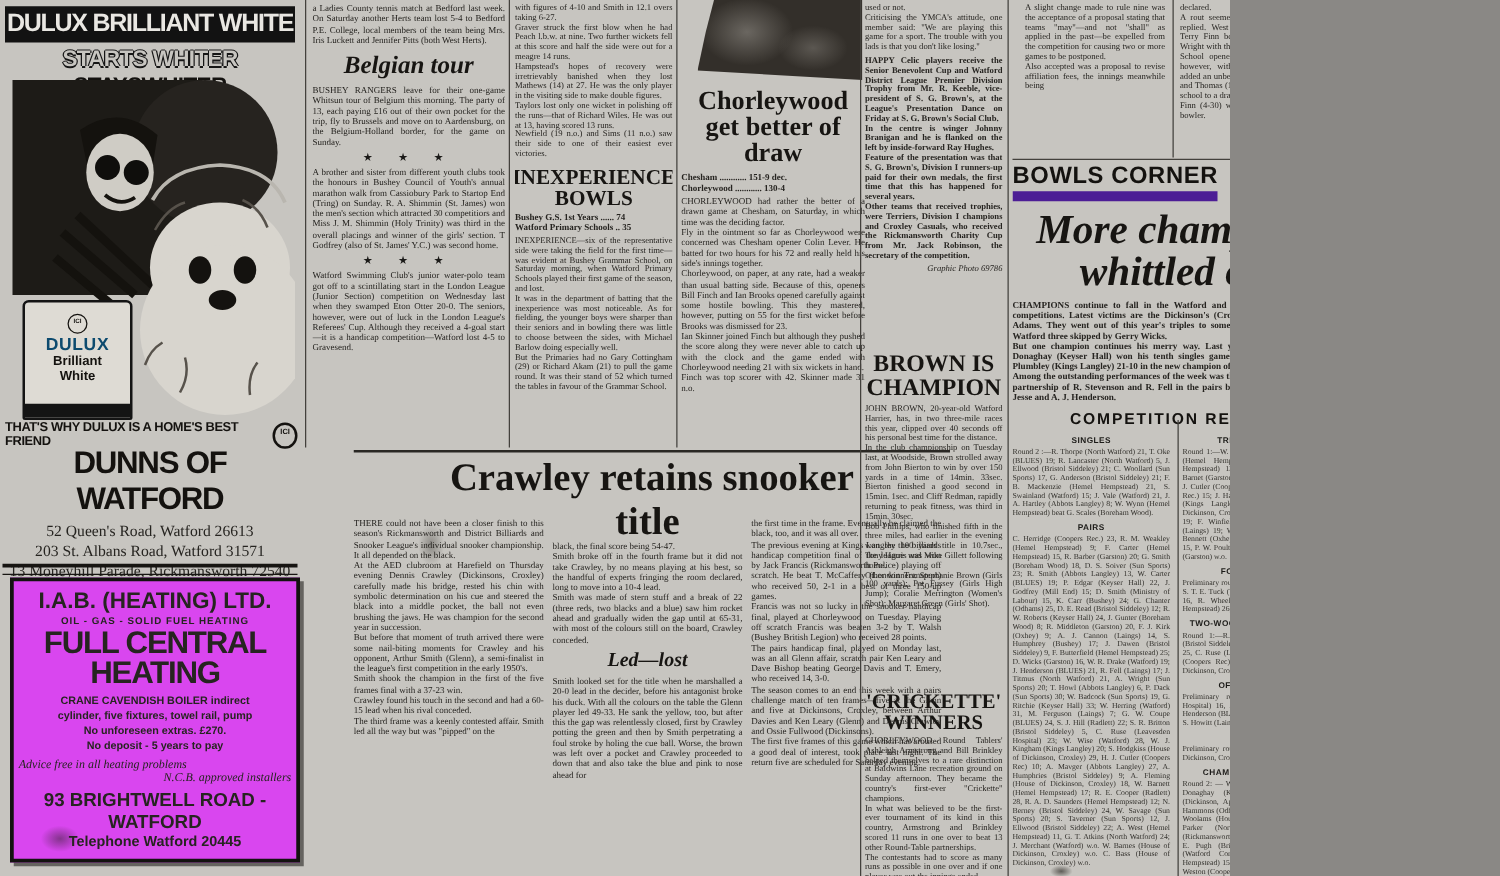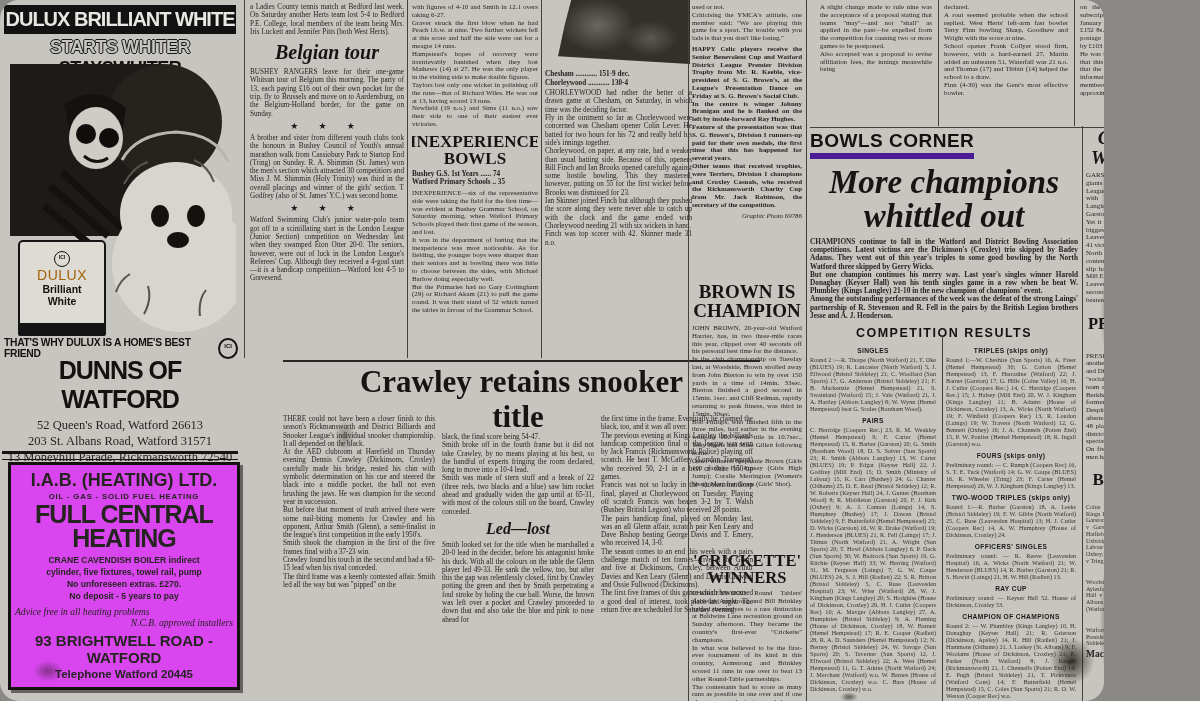--- a/index.html
+++ b/index.html
@@ -1,17 +1,17 @@
 <!DOCTYPE html>
 <html><head>
 <meta charset="utf-8">
 <style>
   html,body{margin:0;padding:0;background:#8a8885;}
-  .page{position:relative;width:1104px;height:701px;background:#c7c5c0;overflow:hidden;
-        font-family:"Liberation Serif",serif;color:#262420;border-radius:19px;}
+  .page{position:relative;width:984px;height:701px;background:#c7c5c0;overflow:hidden;
+        font-family:"Liberation Serif",serif;color:#262420;}
   .abs{position:absolute;}
   .paras{white-space:pre-line;text-align:justify;}
   .t7{font-size:7.2px;line-height:8.3px;}
   .t68{font-size:6.9px;line-height:7.8px;}
   .t62{font-size:6.2px;line-height:7px;color:#33312c;}
   .t60{font-size:6px;line-height:6.8px;color:#33312c;}
   .stars{text-align:center;font-size:9px;letter-spacing:9px;margin:3px 0;color:#1b1a18;}
   .score{font-weight:700;font-size:7.2px;line-height:8.6px;}
   .hserif{font-family:"Liberation Serif",serif;font-weight:700;color:#171512;text-align:center;}
   .hsans{font-family:"Liberation Sans",sans-serif;font-weight:800;color:#14120f;}
@@ -61,21 +61,21 @@
     <ellipse cx="192" cy="152" rx="9" ry="11" fill="#14120f"></ellipse>
     <ellipse cx="174" cy="176" rx="11" ry="8" fill="#14120f"></ellipse>
     <path d="M120 120 q10 -18 24 -22 M210 118 q-6 -16 -20 -22 M140 250 q8 -14 4 -28 M196 252 q-2 -16 6 -26 M126 210 q-10 6 -14 18" stroke="#57524b" stroke-width="2" fill="none"></path>
     <path d="M118 96 q14 -26 54 -28 q40 2 52 30" stroke="#b9b6af" stroke-width="3" fill="none"></path>
   </svg>
 
   <div class="abs" style="left:18px;top:240px;width:84px;height:92px;background:#dedbd4;border:2px solid #141414;border-radius:5px 5px 2px 2px;text-align:center;font-family:'Liberation Sans',sans-serif;">
     <div style="margin-top:3px;">
       <span class="ici" style="width:14px;height:14px;font-size:5px;line-height:11px;border-width:1px;">ICI</span>
     </div>
-    <div style="font-weight:400;font-size:14px;letter-spacing:.5px;color:#a16207;">DULUX</div>
+    <div style="font-weight:700;font-size:14px;letter-spacing:.5px;color:#0c4a6e;">DULUX</div>
     <div style="font-weight:700;font-size:10.5px;color:#14120f;">Brilliant</div>
     <div style="font-weight:700;font-size:10.5px;color:#14120f;">White</div>
     <div class="abs" style="left:0;bottom:0;width:100%;height:11px;background:#141414;"></div>
   </div>
 
   <div class="abs" style="left:4px;top:337px;width:234px;display:flex;align-items:center;gap:4px;">
     <span class="hsans" style="font-size:10.3px;letter-spacing:-0.3px;">THAT'S WHY DULUX IS A HOME'S BEST FRIEND</span>
     <span class="ici">ICI</span>
   </div>
 
@@ -125,20 +125,21 @@
     <div class="score">Watford Primary Schools .. 35</div>
     <div class="t68 paras" style="margin-top:2px;">INEXPERIENCE—six of the representative side were taking the field for the first time—was evident at Bushey Grammar School, on Saturday morning, when Watford Primary Schools played their first game of the season, and lost.
 It was in the department of batting that the inexperience was most noticeable. As for fielding, the younger boys were sharper than their seniors and in bowling there was little to choose between the sides, with Michael Barlow doing especially well.
 But the Primaries had no Gary Cottingham (29) or Richard Akam (21) to pull the game round. It was their stand of 52 which turned the tables in favour of the Grammar School.</div>
   </div>
 
   <div class="abs" style="left:558px;top:0;width:132px;height:64px;background:#332f2a;clip-path:polygon(10% 0,100% 0,100% 100%,0 88%,5% 40%);">
     <div style="width:100%;height:100%;background:radial-gradient(40% 60% at 30% 40%,rgba(210,206,198,.35),transparent 70%),radial-gradient(30% 40% at 70% 60%,rgba(210,206,198,.25),transparent 70%);"></div>
   </div>
   <div class="abs" style="left:545px;top:70px;width:147px;height:290px;overflow:hidden;">
+    <div class="hserif" style="font-size:21px;line-height:21px;margin-bottom:5px;">Chorleywood get better of draw</div>
     <div class="score">Chesham ............ 151-9 dec.</div>
     <div class="score">Chorleywood ............ 130-4</div>
     <div class="t7 paras" style="margin-top:2px;">CHORLEYWOOD had rather the better of a drawn game at Chesham, on Saturday, in which time was the deciding factor.
 Fly in the ointment so far as Chorleywood were concerned was Chesham opener Colin Lever. He batted for two hours for his 72 and really held his side's innings together.
 Chorleywood, on paper, at any rate, had a weaker than usual batting side. Because of this, openers Bill Finch and Ian Brooks opened carefully against some hostile bowling. This they mastered, however, putting on 55 for the first wicket before Brooks was dismissed for 23.
 Ian Skinner joined Finch but although they pushed the score along they were never able to catch up with the clock and the game ended with Chorleywood needing 21 with six wickets in hand.
 Finch was top scorer with 42. Skinner made 31 n.o.</div>
   </div>
 
   <div class="abs" style="left:692px;top:3px;width:110px;height:276px;overflow:hidden;">
@@ -205,21 +206,21 @@
   <div class="abs t68 paras" style="left:820px;top:3px;width:112px;height:122px;overflow:hidden;">A slight change made to rule nine was the acceptance of a proposal stating that teams "may"—and not "shall" as applied in the past—be expelled from the competition for causing two or more games to be postponed.
 Also accepted was a proposal to revise affiliation fees, the innings meanwhile being</div>
   <div class="abs t68 paras" style="left:944px;top:3px;width:124px;height:122px;overflow:hidden;">declared.
 A rout seemed probable when the school replied. West Herts' left-arm fast bowler Terry Finn bowling Sharp, Goodhew and Wright with the score at nine.
 School opener Frank Collyer stood firm, however, with a hard-earned 27, Martin added an unbeaten 51, Waterfall was 21 n.o. and Thomas (17) and Tibbitt (14) helped the school to a draw.
 Finn (4-30) was the Gent's most effective bowler.</div>
   <div class="abs t68 paras" style="left:1080px;top:3px;width:116px;height:122px;overflow:hidden;">on the grounds that while the total subscriptions for the financial year ended January 31, 1965, had risen by £21 to £152 8s., the cost of printing, stationery, postage and sundry expenses had fallen by £103 to £108.
 He was told by Mr. McDonald, however, that this was subject to an increase and that the cost of supplying members with information regarding the club, and also membership cards, was already approximately a shilling per person.</div>
 
   <div class="abs" style="left:810px;top:130px;width:268px;height:571px;overflow:hidden;">
-    <span class="hsans" style="display:inline-block;font-size:19px;border-bottom:6px solid #4c1d95;padding-bottom:1px;letter-spacing:.5px;">BOWLS CORNER</span>
+    <span class="hsans" style="display:inline-block;font-size:19px;border-bottom:8px solid #4c1d95;padding-bottom:1px;letter-spacing:.5px;">BOWLS CORNER</span>
     <div class="hserif" style="font-size:33px;font-style:italic;line-height:34px;margin-top:6px;">
       <div>More champions</div>
       <div>whittled out</div>
     </div>
     <div class="paras" style="font-size:7.3px;line-height:8.2px;font-weight:700;margin-top:5px;">CHAMPIONS continue to fall in the Watford and District Bowling Association competitions. Latest victims are the Dickinson's (Croxley) trio skipped by Badey Adams. They went out of this year's triples to some good bowling by the North Watford three skipped by Gerry Wicks.
 But one champion continues his merry way. Last year's singles winner Harold Donaghay (Keyser Hall) won his tenth singles game in a row when he beat W. Plumbley (Kings Langley) 21-10 in the new champion of champions' event.
 Among the outstanding performances of the week was the defeat of the strong Laings' partnership of R. Stevenson and R. Fell in the pairs by the British Legion brothers Jesse and A. J. Henderson.</div>
     <div class="hsans" style="font-size:12.5px;text-align:center;letter-spacing:1.5px;margin:6px 0 2px;">COMPETITION RESULTS</div>
     <div style="display:flex;gap:10px;">
       <div style="width:126px;">

